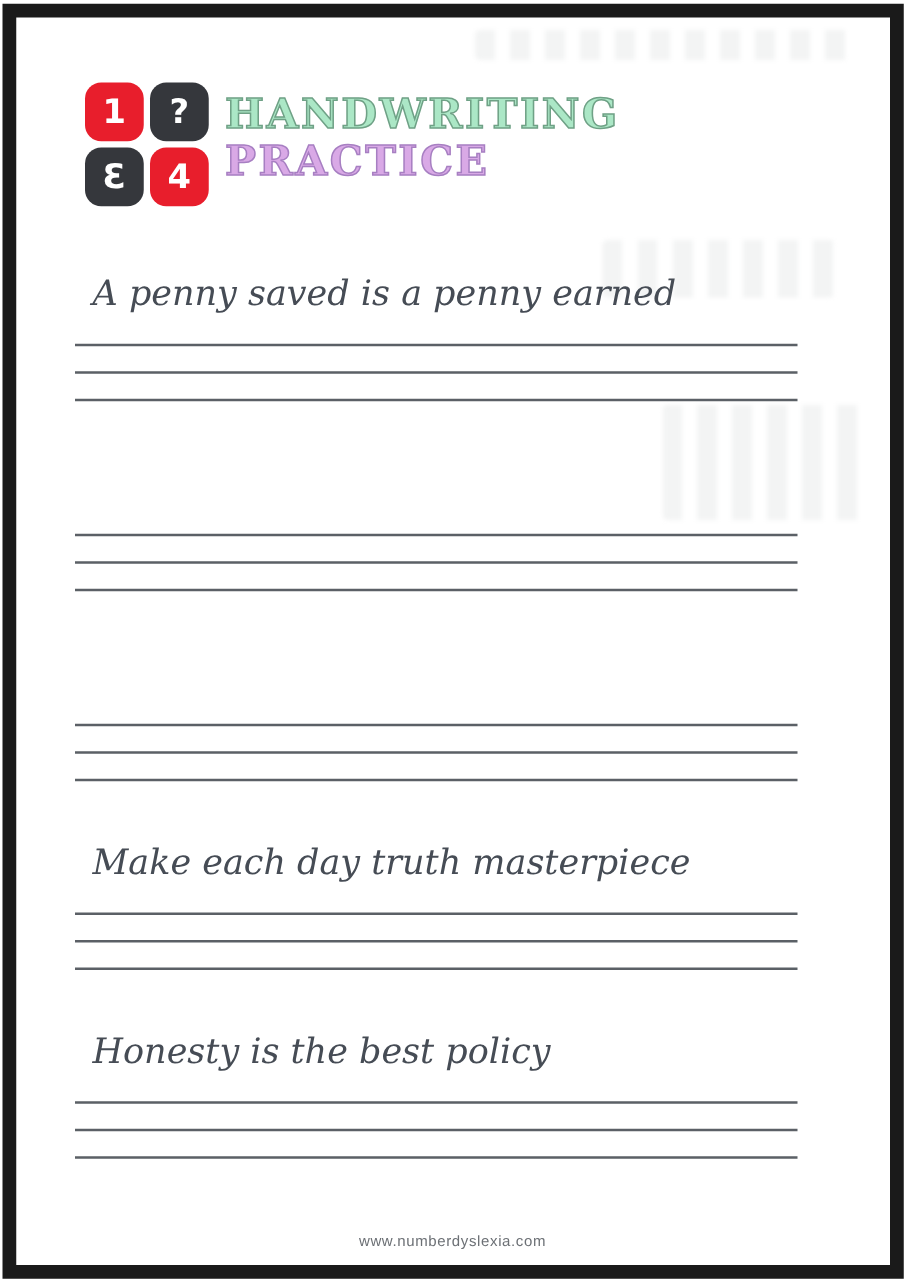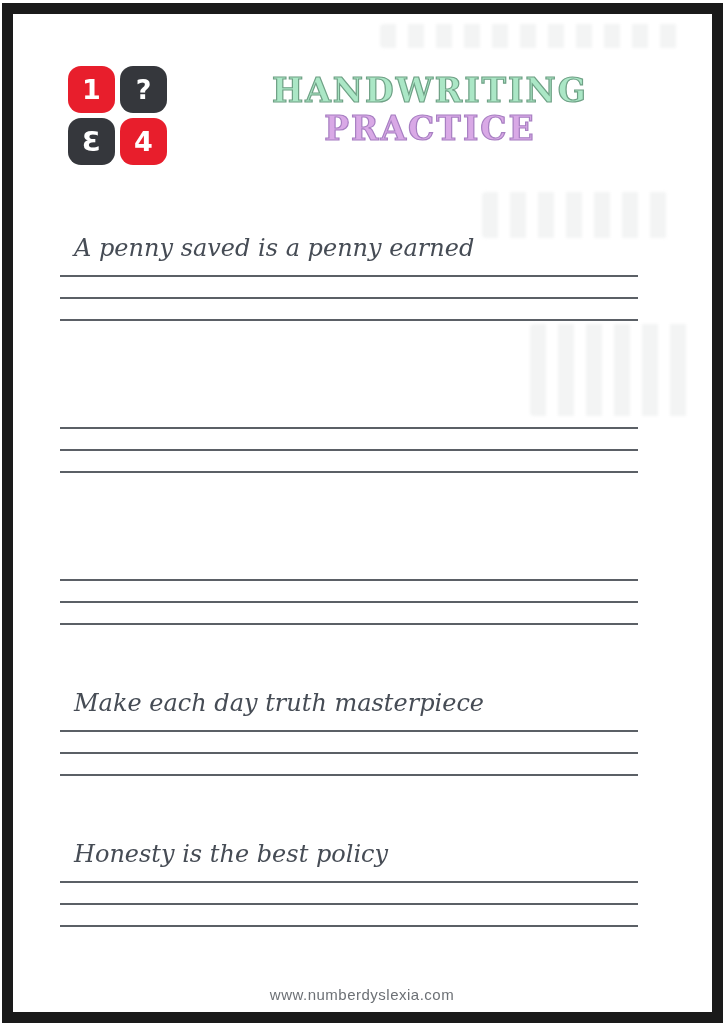--- a/index.html
+++ b/index.html
@@ -54,21 +54,21 @@
     font-family:"DejaVu Sans",sans-serif;
     font-weight:bold;
     font-size:27px;
   }
   .tile.red{background:var(--tile-red);}
   .tile.dark{background:var(--tile-dark);}
 
   
   .title{
     position:absolute;left:180px;top:72px;width:500px;
-    text-align:center;
+    text-align:left;
     font-family:"DejaVu Serif","Liberation Serif",serif;
     font-weight:bold;
     font-size:33px;
     line-height:38px;
     letter-spacing:2px;
   }
   .title .mint{
     color:var(--title-mint);
     -webkit-text-stroke:1.2px var(--title-mint-outline);
   }
@@ -79,24 +79,24 @@
 
   
   .practice-section{
     position:absolute;
     left:60px;
     width:578px;
     height:104px;
   }
   .phrase{
     position:absolute;
-    left:14px;top:16px;
+    left:14px;top:0;
     font-family:"DejaVu Serif","Liberation Serif",serif;
     font-style:italic;
-    font-size:24px;
+    font-size:28px;
     color:var(--script-text);
     white-space:nowrap;
   }
   .writing-line{
     position:absolute;
     left:0;right:0;
     border-top:2px solid var(--rule-line);
   }
   .line-1{top:57px;}
   .line-2{top:79px;}
@@ -106,21 +106,21 @@
   .sec-3{top:522px;}
   .sec-4{top:673px;}
   .sec-5{top:824px;}
 
   
   .footer{
     position:absolute;
     left:13px;right:13px;
     top:986px;
     text-align:center;
-    font-size:15px;
+    font-size:12px;
     color:var(--footer-text);
     letter-spacing:0.5px;
   }
 </style>
 </head>
 <body>
 
 <div class="ghost ghost-top"></div>
 <div class="ghost ghost-1"></div>
 <div class="ghost ghost-2"></div>

